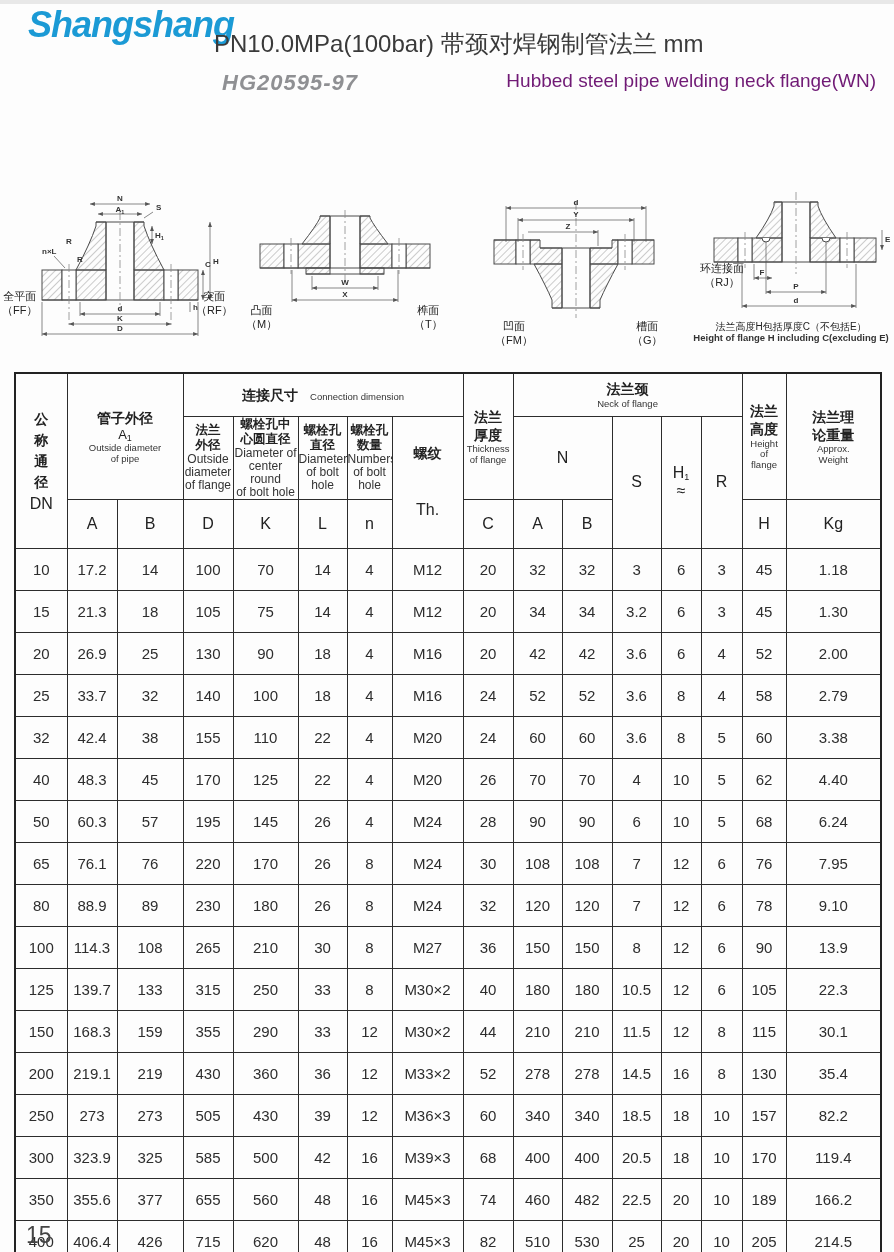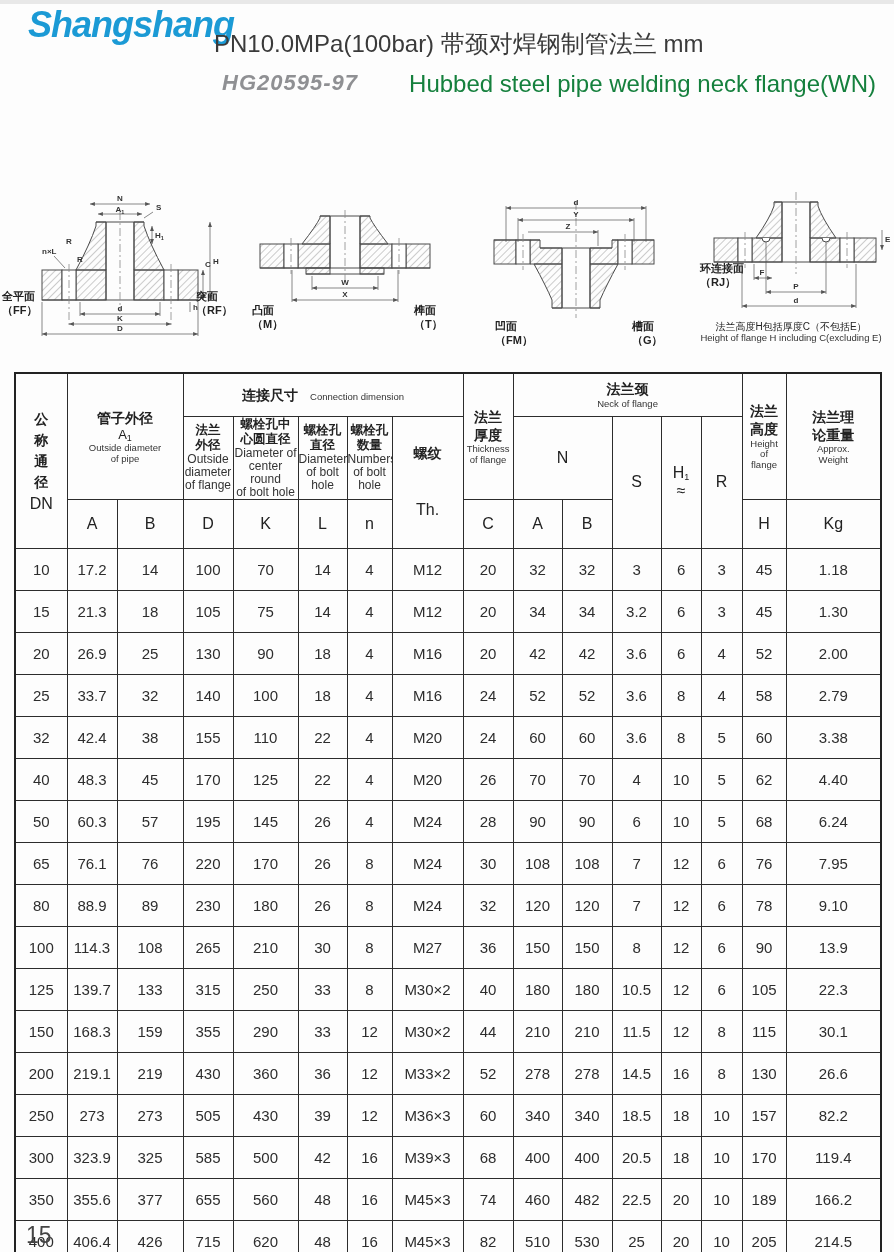--- a/index.html
+++ b/index.html
@@ -18,35 +18,35 @@
   }
   .page-title{
     position:absolute;left:214px;top:24px;font-size:24px;color:#3a3a3a;white-space:nowrap;
     font-weight:400;
   }
   .standard-code{
     position:absolute;left:222px;top:66px;font-size:22px;font-weight:bold;font-style:italic;
     color:#8f9093;letter-spacing:1px;
   }
   .subtitle-en{
-    position:absolute;right:18px;top:66px;font-size:24px;color:#15803d;white-space:nowrap;
+    position:absolute;right:18px;top:66px;font-size:19px;color:#701a75;white-space:nowrap;
   }
   
   .fig{position:absolute;}
   .fig text{font-family:"Liberation Sans","DejaVu Sans",sans-serif;font-size:8px;fill:#333;}
   .fig .dimtxt{font-size:8px;font-weight:600;}
   .fig-caption{
-    position:absolute;font-size:11px;font-weight:bold;color:#222;line-height:1.25;
-    white-space:pre-line;text-align:left;
+    position:absolute;font-size:11px;font-weight:normal;color:#222;line-height:1.25;
+    white-space:pre-line;text-align:center;
   }
   .fig-note{
     position:absolute;left:688px;top:316px;width:206px;text-align:center;color:#222;
   }
   .fig-note .zh{font-size:10px;font-weight:normal;white-space:pre-line;}
-  .fig-note .en{font-size:9.5px;font-weight:normal;white-space:pre-line;}
+  .fig-note .en{font-size:9.5px;font-weight:bold;white-space:pre-line;}
   
   table.spec{
     position:absolute;left:14px;top:368px;width:866px;border-collapse:collapse;
     table-layout:fixed;border:2px solid #222;
   }
   table.spec th,table.spec td{
     border:1px solid #2c2c2c;padding:0;text-align:center;vertical-align:middle;
     font-weight:normal;overflow:hidden;
   }
   tr.hrow1{height:43px;} tr.hrow2{height:55px;} tr.hrow3{height:49px;}
@@ -179,21 +179,21 @@
       <line x1="72" y1="78" x2="138" y2="78" marker-start="url(#ar2)" marker-end="url(#ar2)"></line>
       <line x1="52" y1="90" x2="158" y2="90" marker-start="url(#ar2)" marker-end="url(#ar2)"></line>
       <line x1="72" y1="66" x2="72" y2="80"></line>
       <line x1="138" y1="66" x2="138" y2="80"></line>
       <line x1="52" y1="60" x2="52" y2="92"></line>
       <line x1="158" y1="60" x2="158" y2="92"></line>
     </g>
     <text class="dimtxt" x="105" y="75" text-anchor="middle">W</text>
     <text class="dimtxt" x="105" y="87" text-anchor="middle">X</text>
   </svg>
-  <div class="fig-caption" style="left:252px;top:300px">凸面
+  <div class="fig-caption" style="left:246px;top:300px">凸面
 （M）</div>
   <div class="fig-caption" style="left:414px;top:300px">榫面
 （T）</div>
 
   <svg class="fig" style="left:476px;top:192px" width="195" height="128" viewBox="0 0 195 128">
     <defs>
       <pattern id="ht3" patternUnits="userSpaceOnUse" width="5" height="5" patternTransform="rotate(45)">
         <line x1="0" y1="0" x2="0" y2="5" stroke="#9a9a9a" stroke-width="1"></line>
       </pattern>
       <marker id="ar3" markerWidth="8" markerHeight="8" refX="7" refY="4" orient="auto-start-reverse">
@@ -646,21 +646,21 @@
           <td>36</td>
           <td>12</td>
           <td>M33×2</td>
           <td>52</td>
           <td>278</td>
           <td>278</td>
           <td>14.5</td>
           <td>16</td>
           <td>8</td>
           <td>130</td>
-          <td>26.6</td>
+          <td>35.4</td>
         </tr>
         <tr>
           <td>250</td>
           <td>273</td>
           <td>273</td>
           <td>505</td>
           <td>430</td>
           <td>39</td>
           <td>12</td>
           <td>M36×3</td>

